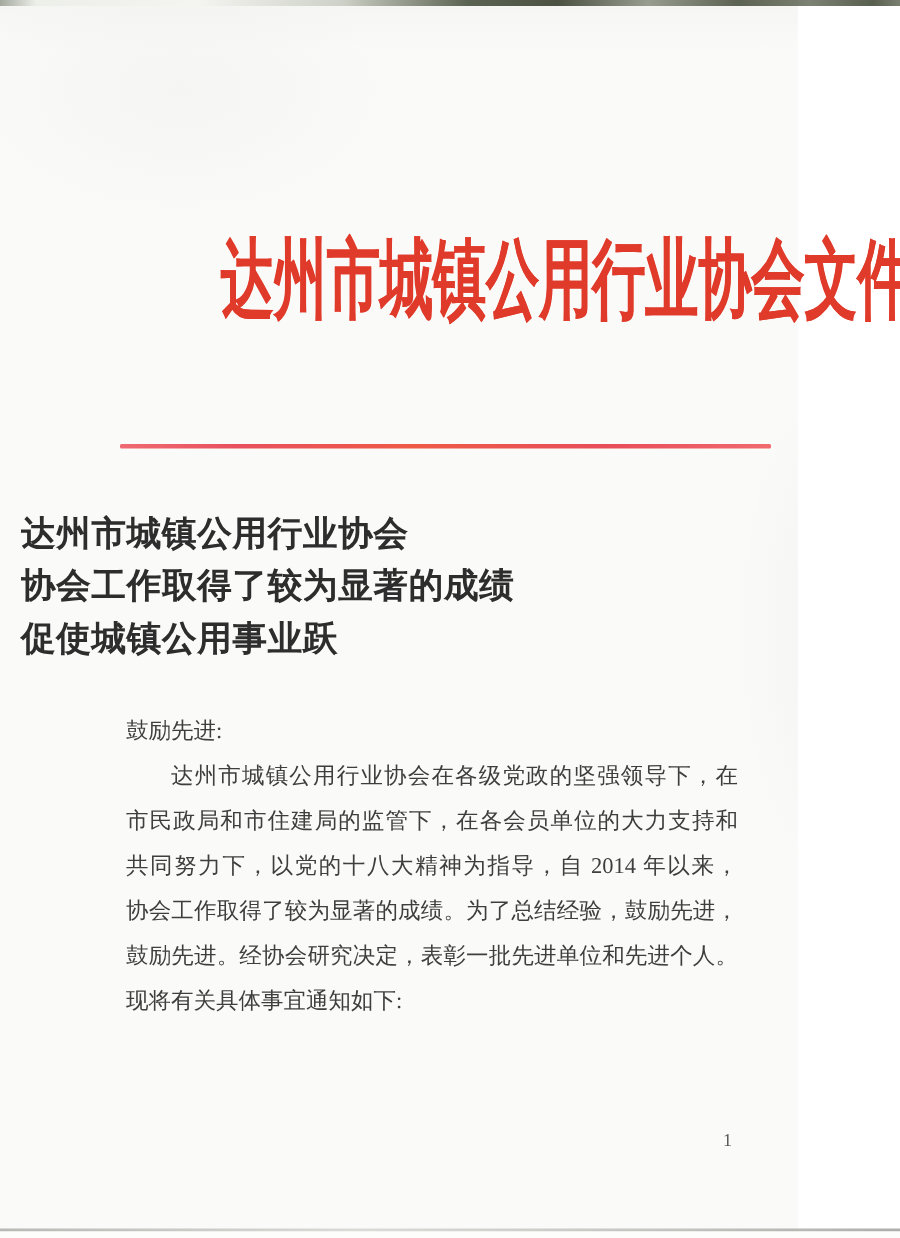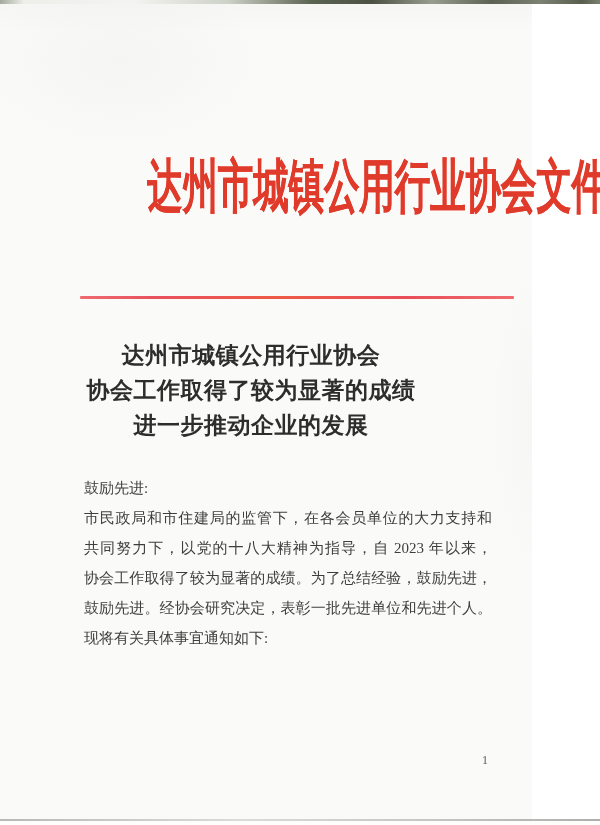--- a/index.html
+++ b/index.html
@@ -62,22 +62,21 @@
     color: #4a4a4a;
   }
   .red-rule {
     position: absolute; top: 296px; left: 80px; width: 434px; height: 3px;
     background: linear-gradient(90deg, #ef6a72 0%, #e8505e 18%, #ef5a46 45%, #e84d5a 75%, #f06a6e 100%);
     border-radius: 1px;
   }
 
   
   .doc-title {
-    position: absolute; top: 338px; left: 0; right: 30px;
-    text-align: center;
+    position: absolute; top: 338px; left: 14px; right: 30px;
     color: #2d2d2d;
     font-size: 23px;
     font-weight: 600;
     line-height: 35px;
     letter-spacing: 0.5px;
   }
 
   
   .doc-body {
     position: absolute; top: 473px; left: 84px; width: 408px;
@@ -104,27 +103,28 @@
   <div class="org-title">
     <span class="squeeze">达州市城镇公用行业协会文件</span>
   </div>
 
 
   <div class="red-rule"></div>
 
   <div class="doc-title">
     <div>达州市城镇公用行业协会</div>
     <div>协会工作取得了较为显著的成绩</div>
-    <div>进一步推动企业的发展</div>
+    <div>促使城镇公用事业跃</div>
   </div>
 
   <div class="doc-body">
     <div class="line">鼓励先进:</div>
+    <div class="line jl indent">达州市城镇公用行业协会在各级党政的坚强领导下，在</div>
     <div class="line jl">市民政局和市住建局的监管下，在各会员单位的大力支持和</div>
-    <div class="line jl">共同努力下，以党的十八大精神为指导，自 2023 年以来，</div>
+    <div class="line jl">共同努力下，以党的十八大精神为指导，自 2014 年以来，</div>
     <div class="line jl">协会工作取得了较为显著的成绩。为了总结经验，鼓励先进，</div>
     <div class="line jl">鼓励先进。经协会研究决定，表彰一批先进单位和先进个人。</div>
     <div class="line">现将有关具体事宜通知如下:</div>
   </div>
 
   <div class="page-number">1</div>
 
   <div class="edge-bottom"></div>
   <div class="edge-bottom-paper"></div>
 

